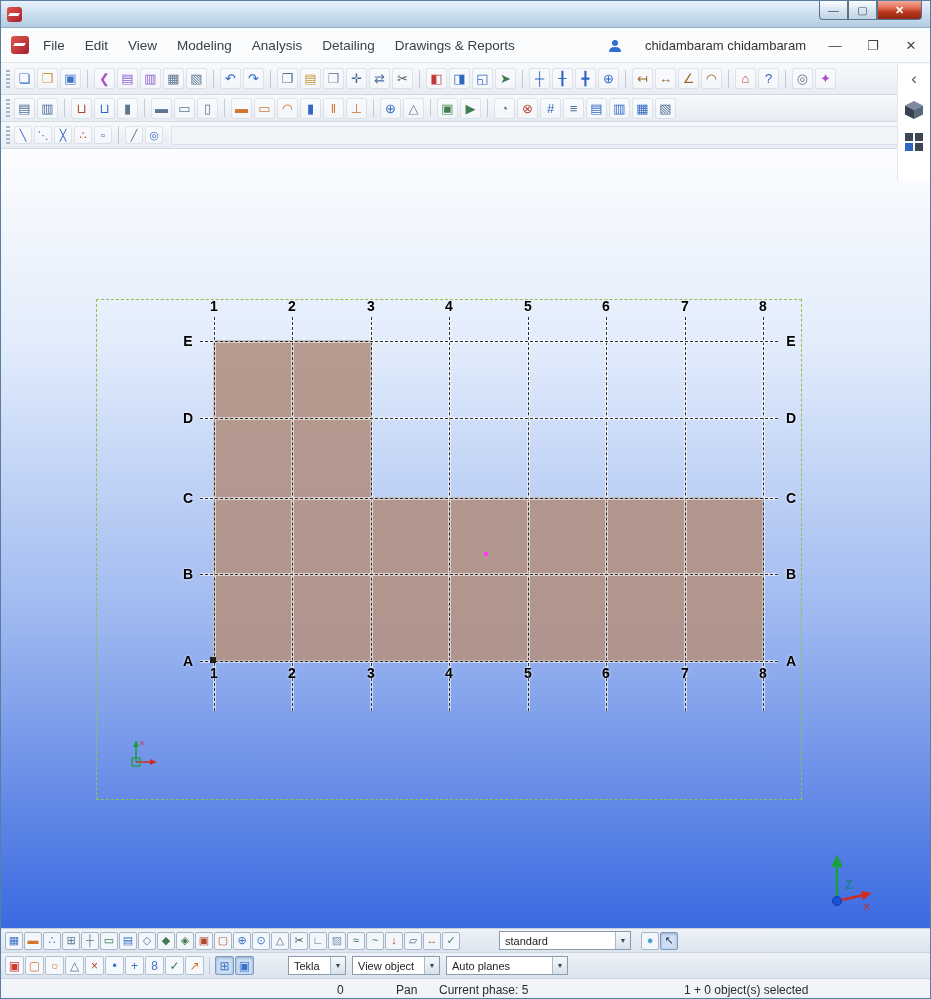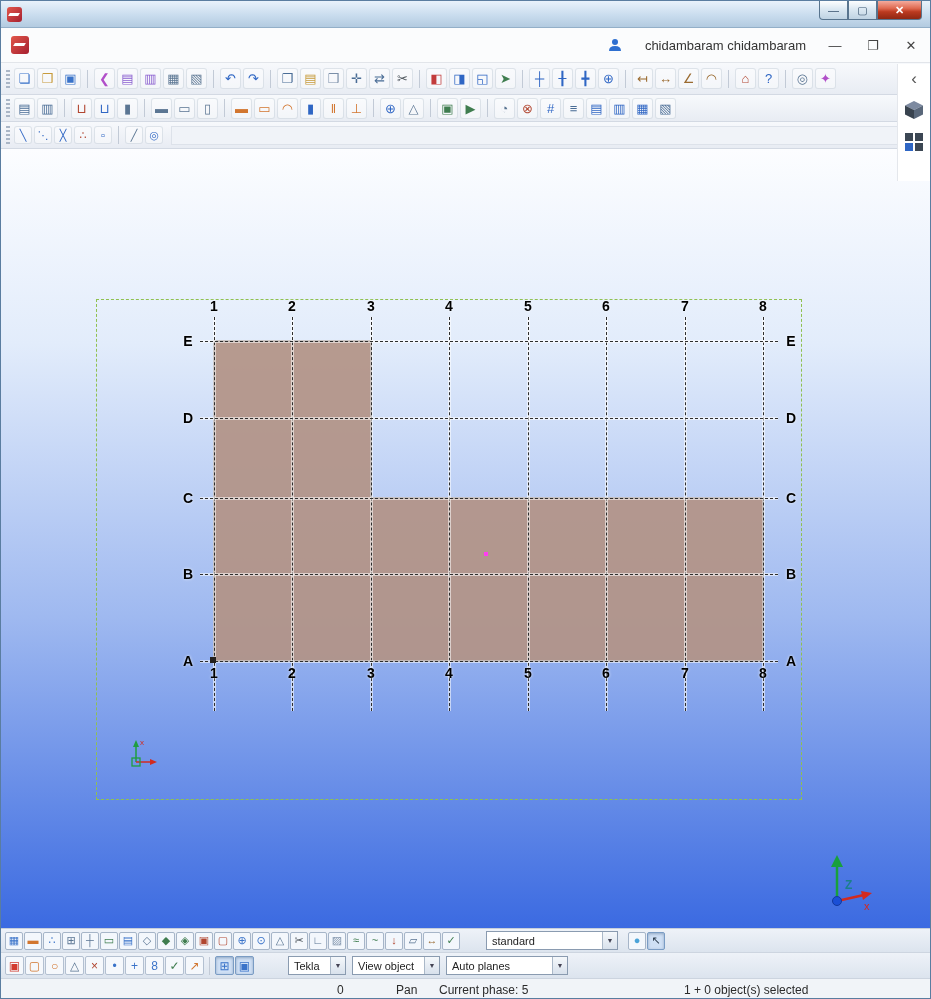--- a/index.html
+++ b/index.html
@@ -25,21 +25,21 @@
   .win-btn.min { border-radius:0 0 0 4px; }
   .win-btn.close { width:45px; border-radius:0 0 4px 0; font-weight:bold; color:#fff;
     background:linear-gradient(#f4ab9d,#e06b52 40%,#bb3a20 60%,#8f2712); }
 
   
   .menubar { position:absolute; left:0; top:27px; width:100%; height:35px; background:#fbfcfd;
     border-bottom:1px solid #e2e5ea; display:flex; align-items:center; gap:14px; padding:0 10px; }
   .menu-items { display:flex; gap:20px; }
   .menu-item { font-size:13.5px; color:#3a3f45; cursor:pointer; }
   .menubar-right { margin-left:auto; display:flex; align-items:center; gap:20px; }
-  .user-chip { display:flex; align-items:flex-start; gap:23px; font-size:13px; color:#333; cursor:pointer; }
+  .user-chip { display:flex; align-items:flex-end; gap:23px; font-size:13px; color:#333; cursor:pointer; }
   .mdi-btn { font-size:13px; color:#444; cursor:pointer; width:18px; text-align:center; }
 
   
   .toolbar { position:absolute; left:0; width:100%; background:linear-gradient(#f7f9fc,#e8ecf3);
     border-bottom:1px solid #d3d9e3; display:flex; align-items:center; padding-left:3px; }
   #toolbar1 { top:62px; height:32px; }
   #toolbar2 { top:94px; height:27px; }
   #toolbar3 { top:121px; height:27px; }
   .tb-handle { width:4px; height:18px; margin:0 4px 0 2px; flex:0 0 auto;
     background:repeating-linear-gradient(#aab6c6 0 2px, transparent 2px 4px); }
@@ -111,20 +111,29 @@
     <span class="tekla-logo sm"></span>
     <div class="win-buttons">
       <span class="win-btn min">—</span>
       <span class="win-btn max">▢</span>
       <span class="win-btn close">✕</span>
     </div>
   </div>
 
   <div class="menubar">
     <span class="tekla-logo"></span>
+    <div id="menu-items" class="menu-items">
+        <span class="menu-item">File</span>
+        <span class="menu-item">Edit</span>
+        <span class="menu-item">View</span>
+        <span class="menu-item">Modeling</span>
+        <span class="menu-item">Analysis</span>
+        <span class="menu-item">Detailing</span>
+        <span class="menu-item">Drawings &amp; Reports</span>
+      </div>
     <div class="menubar-right">
       <span class="user-chip">
         <svg class="user-icon" width="14" height="14" viewBox="0 0 14 14">
           <circle cx="7" cy="4" r="3" fill="#2e6fd0"></circle>
           <path d="M1 13 Q1 8 7 8 Q13 8 13 13 Z" fill="#2e6fd0"></path>
         </svg>
         <span>chidambaram chidambaram</span>
       </span>
       <span class="mdi-btn">—</span>
       <span class="mdi-btn">❐</span>
@@ -333,21 +342,21 @@
         <span class="sel-icon" title="select-cuts-icon" style="color: rgb(80, 88, 95);">✂</span>
         <span class="sel-icon" title="select-fittings-icon" style="color: rgb(91, 118, 147);">∟</span>
         <span class="sel-icon" title="select-surfaces-icon" style="color: rgb(122, 143, 168);">▨</span>
         <span class="sel-icon" title="select-rebar-groups-icon" style="color: rgb(63, 125, 79);">≈</span>
         <span class="sel-icon" title="select-single-rebar-icon" style="color: rgb(63, 125, 79);">~</span>
         <span class="sel-icon" title="select-loads-icon" style="color: rgb(177, 69, 47);">↓</span>
         <span class="sel-icon" title="select-planes-icon" style="color: rgb(91, 118, 147);">▱</span>
         <span class="sel-icon" title="select-distances-icon" style="color: rgb(154, 106, 47);">↔</span>
         <span class="sel-icon" title="select-tasks-icon" style="color: rgb(63, 125, 79);">✓</span>
       </span>
-    <div class="combo" style="width:132px;margin-left:26px">
+    <div class="combo" style="width:132px;margin-left:39px">
       <span class="combo-text">standard</span>
       <span class="combo-btn">▼</span>
     </div>
     <span id="selbar-right-icons" class="tb-icons" style="margin-left:10px">
         <span class="sel-icon" title="rendering-options-icon" style="color: rgb(74, 163, 216);">●</span>
         <span class="sel-icon pressed" title="drag-and-drop-icon" style="color: rgb(43, 59, 76);">↖</span>
       </span>
   </div>
 
   <div id="snapbar">

